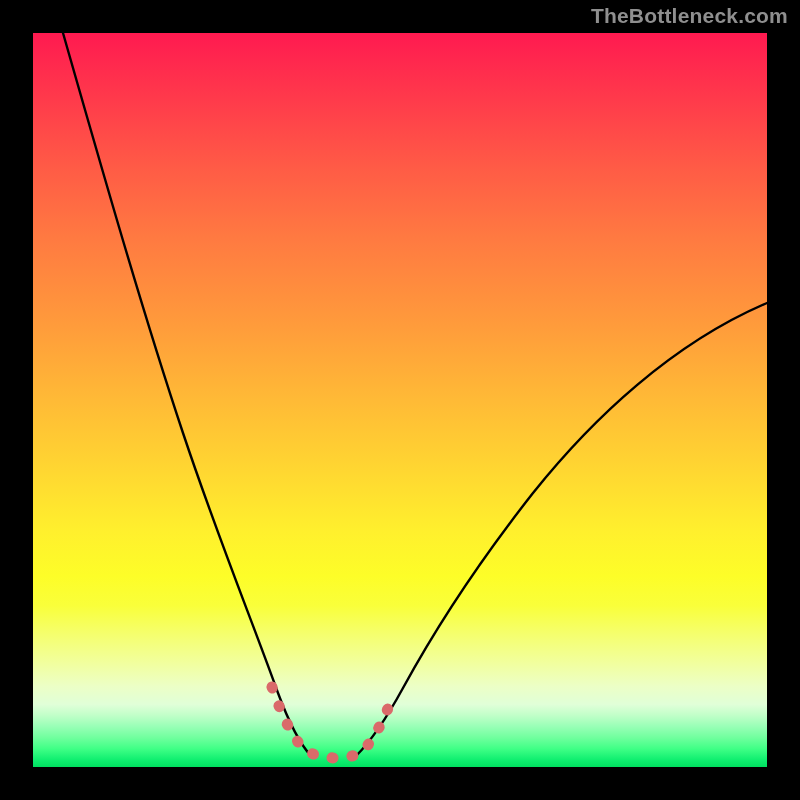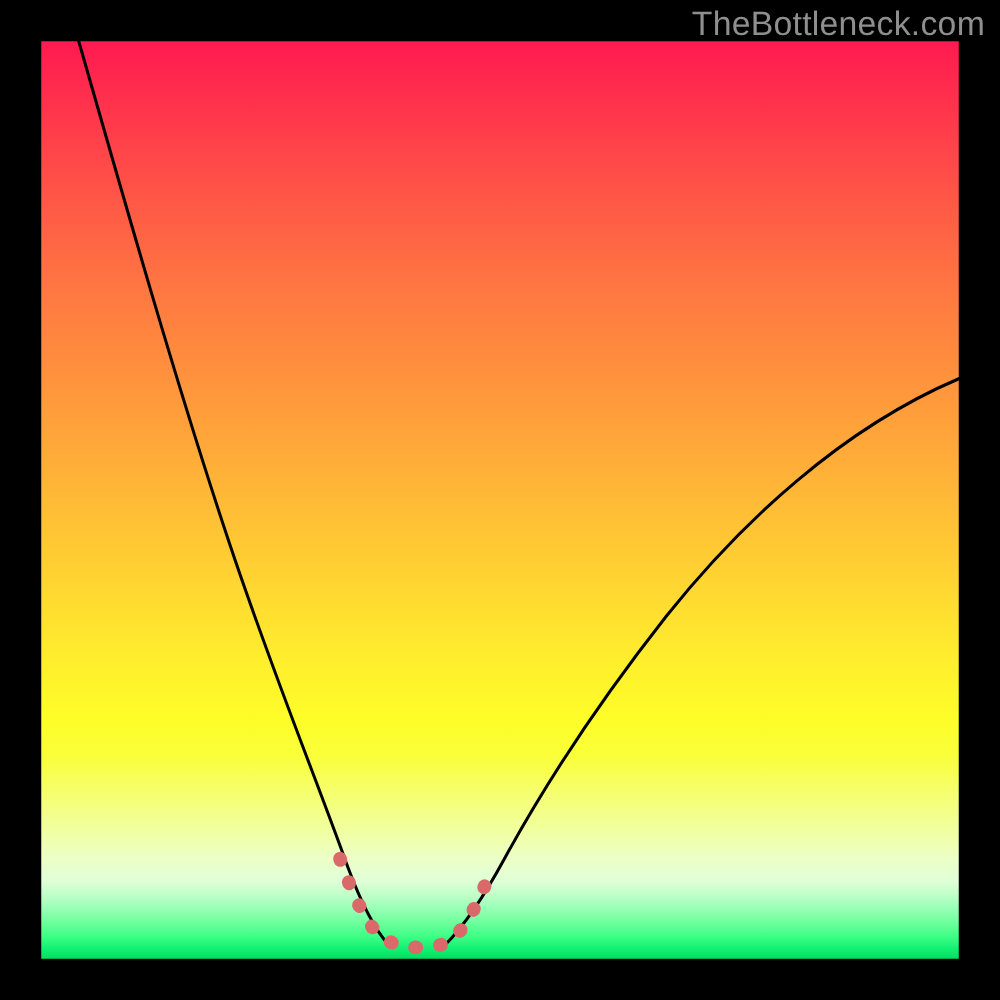--- a/index.html
+++ b/index.html
@@ -54,23 +54,23 @@
     left: 33px;
     width: 734px;
     height: 734px;
     overflow: visible;
   }
   .watermark {
     position: absolute;
     top: 4px;
     right: 12px;
     color: #8f8f8f;
-    font-size: 27px;
+    font-size: 21px;
     letter-spacing: 0.2px;
-    font-weight: 400;
+    font-weight: 700;
   }
 </style>
 </head>
 <body>
 
 <div class="frame">
   <div class="plot"></div>
 
   <svg class="curves" viewBox="0 0 734 734" preserveAspectRatio="none">
 

